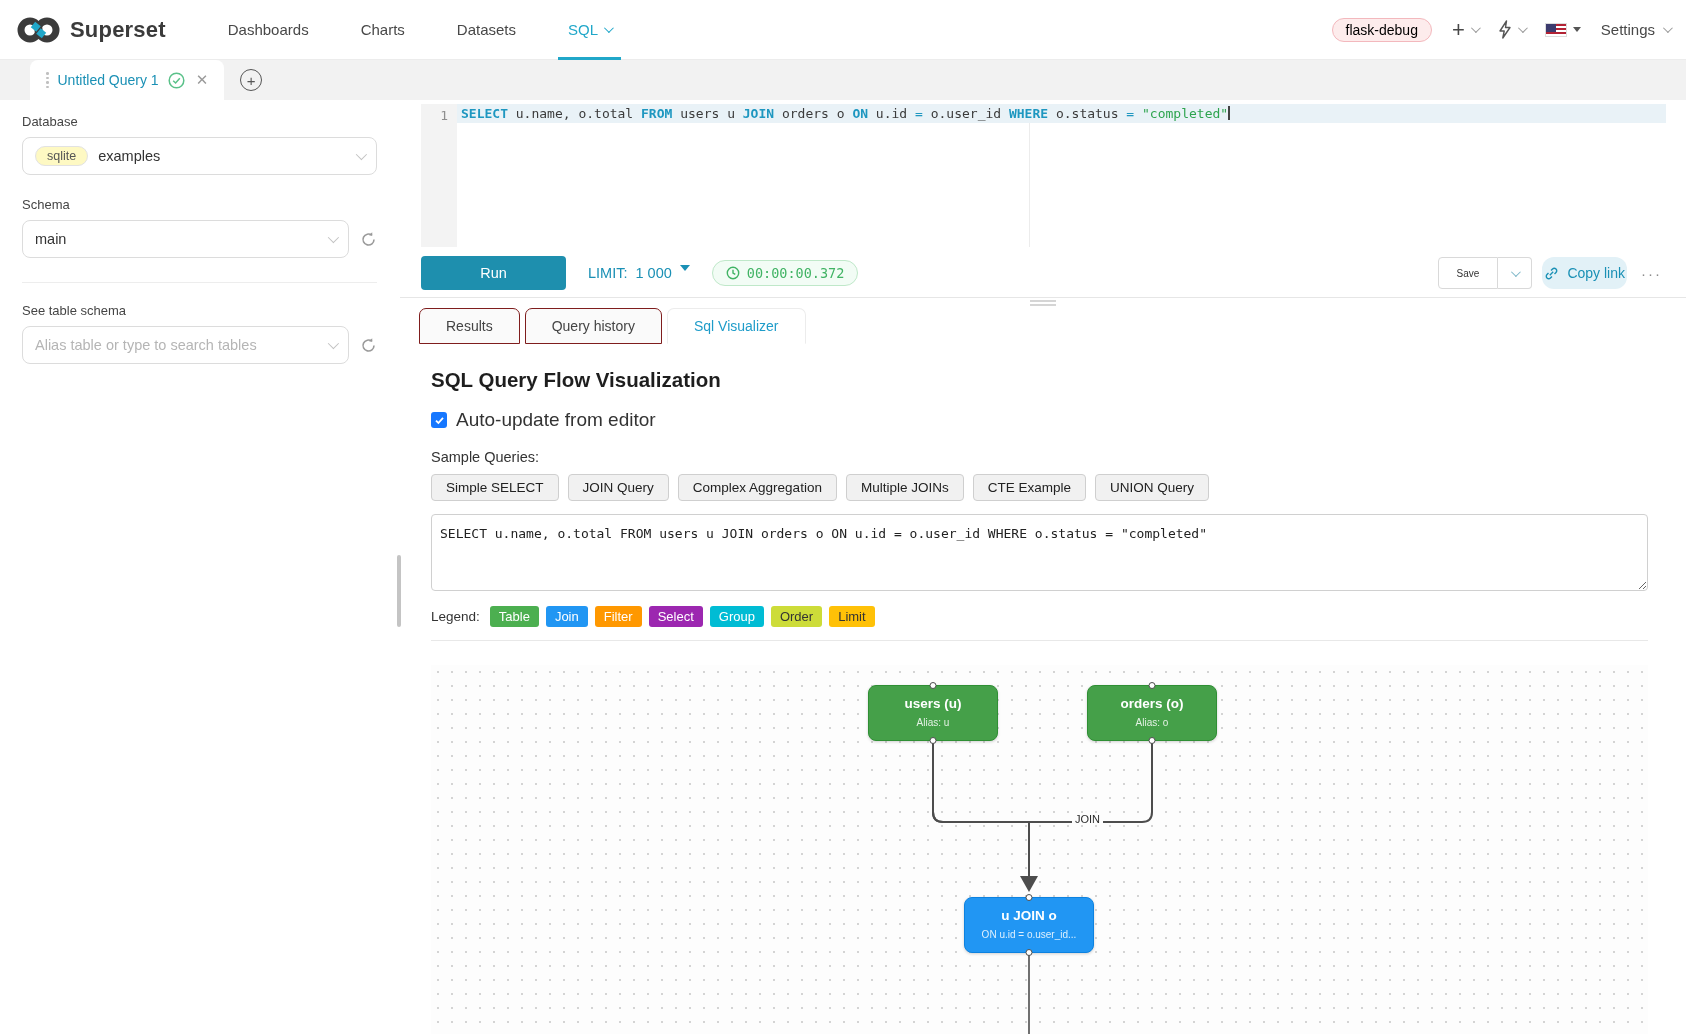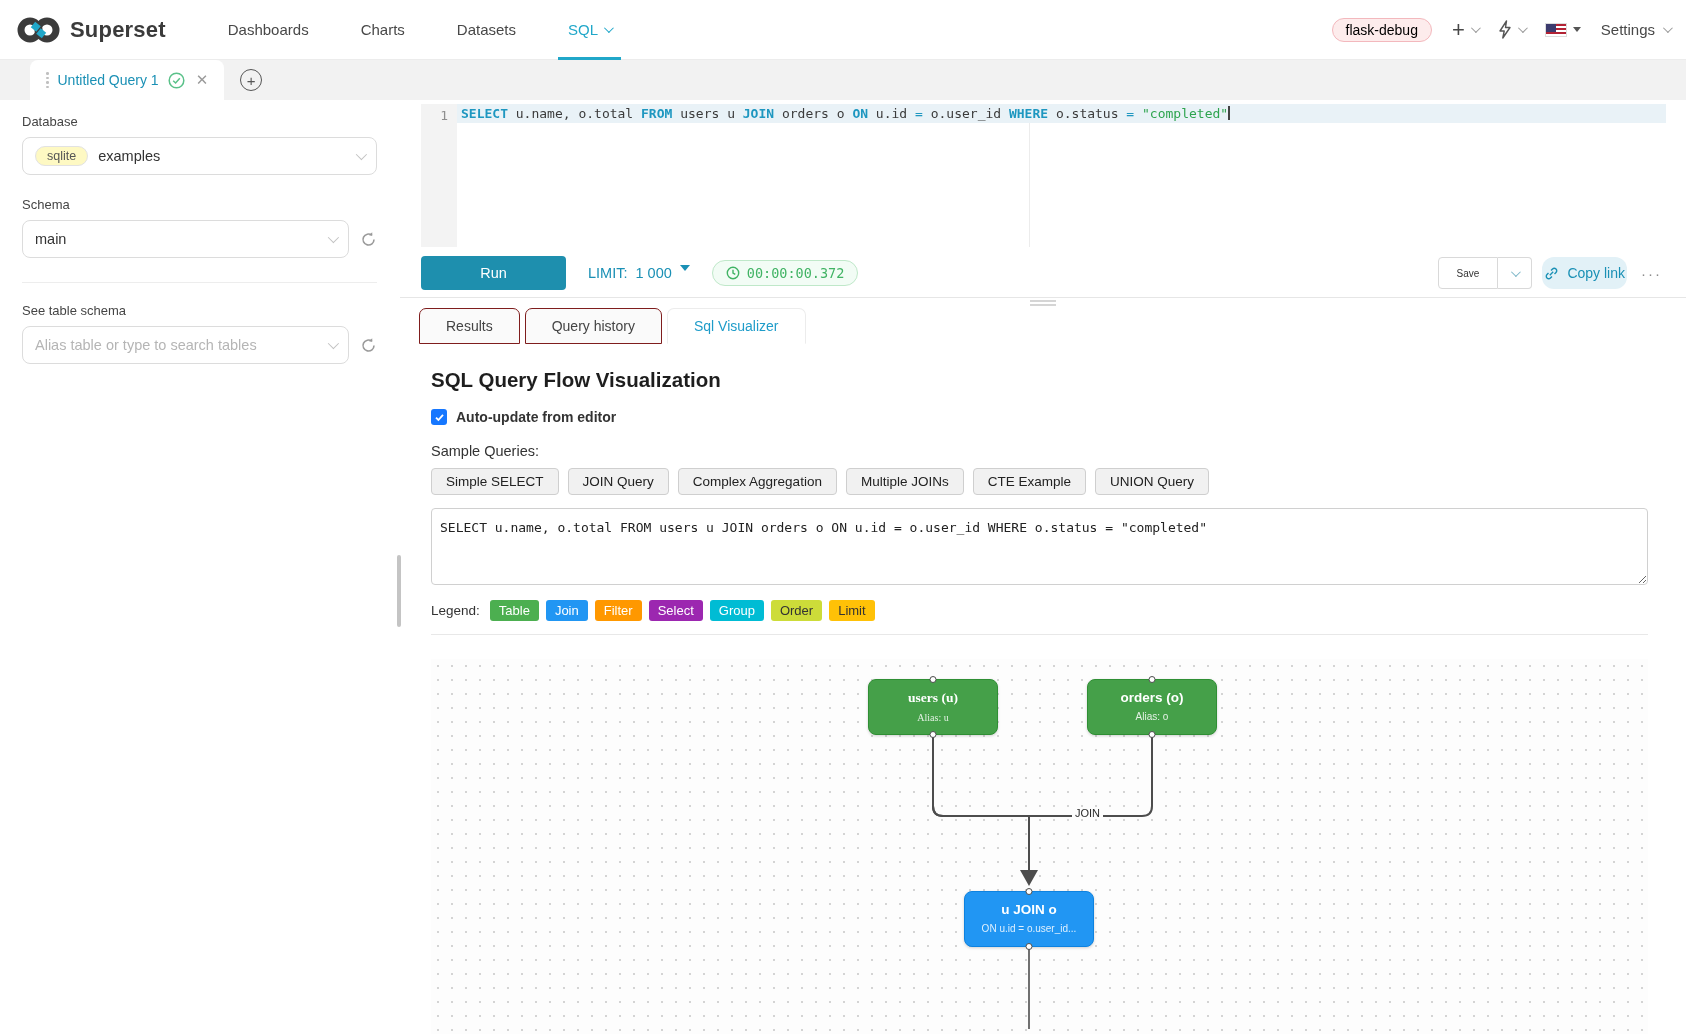--- a/index.html
+++ b/index.html
@@ -115,21 +115,21 @@
   .stab { padding:9px 26px; font-size:14px; color:#444; background:#fafafa;
     border:1px solid #7f1d1d; border-radius:7px 7px 0 0; cursor:pointer; }
   .stab.active { background:#fff; color:#1e9cc9; border-color:#ececec; border-bottom-color:#fff; }
 
   
   .viz { flex:1; min-height:0; padding:24px 38px 0 31px; display:flex; flex-direction:column; }
   .viz-title { font-size:20.5px; font-weight:700; color:#1e1e1e; margin-bottom:17px; }
   .chk-row { display:flex; align-items:center; gap:9px; margin-bottom:18px; cursor:pointer; }
   .chkbox { width:16px; height:16px; border-radius:3px; background:#1677ff; display:flex;
     align-items:center; justify-content:center; flex:none; }
-  .chk-label { font-size:14px; color:#333;font-weight:bold; }
+  .chk-label { font-size:19px; color:#333; }
   .sample-label { font-size:14.5px; color:#333; margin-bottom:9px; }
   .sample-row { display:flex; gap:9px; margin-bottom:13px; }
   .sample-btn { background:#f1f1f1; border:1px solid #cfcfcf; border-radius:4px;
     padding:5px 14px; font-size:13.5px; color:#222; cursor:pointer; font-family:inherit; }
   .query-box { width:100%; height:77px; border:1px solid #d0d0d0; border-radius:4px;
     font-family:"DejaVu Sans Mono", monospace; font-size:13px; color:#222; padding:10px 8px;
     resize:both; line-height:1.45; margin-bottom:15px; }
   .legend-row { display:flex; align-items:center; gap:7px; margin-bottom:11px; }
   .legend-label { font-size:13.5px; color:#333; margin-right:3px; }
   .legend-chip { border-radius:3px; padding:3px 9px; font-size:13px; }
@@ -361,21 +361,21 @@
       <div class="flow-canvas">
         <svg class="edge-svg" width="1218" height="370">
           <path d="M502 76 V147 Q502 157 512 157 H711 Q721 157 721 147 V76" fill="none" stroke="#4d4d4d" stroke-width="2"></path>
           <path d="M502 76 V147 Q502 157 512 157 H598" fill="none" stroke="#4d4d4d" stroke-width="2"></path>
           <path d="M598 157 V212" fill="none" stroke="#4d4d4d" stroke-width="2"></path>
           <polygon points="589,211 607,211 598,227" fill="#4d4d4d"></polygon>
           <path d="M598 288 V370" fill="none" stroke="#4d4d4d" stroke-width="1.6"></path>
         </svg>
         <span class="edge-label">JOIN</span>
 
-        <div class="flow-node node-green" style="left:437px; top:20px; width:130px; height:56px;font-family:Liberation Serif, serif;">
+        <div class="flow-node node-green" style="left:437px; top:20px; width:130px; height:56px;">
           <div class="node-title">users (u)</div>
           <div class="node-sub">Alias: u</div>
           <span class="handle top"></span>
           <span class="handle bottom"></span>
         </div>
 
         <div class="flow-node node-green" style="left:656px; top:20px; width:130px; height:56px;">
           <div class="node-title">orders (o)</div>
           <div class="node-sub">Alias: o</div>
           <span class="handle top"></span>

